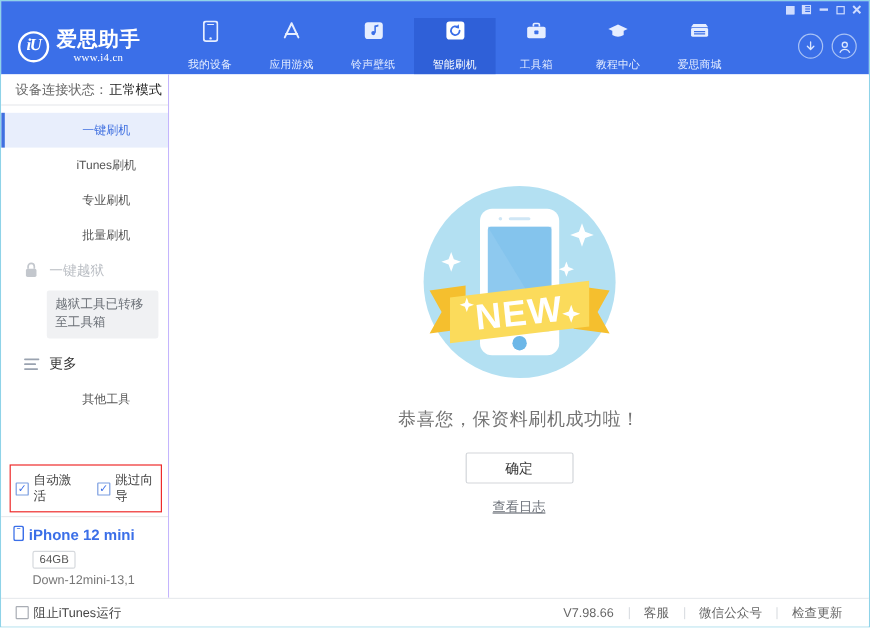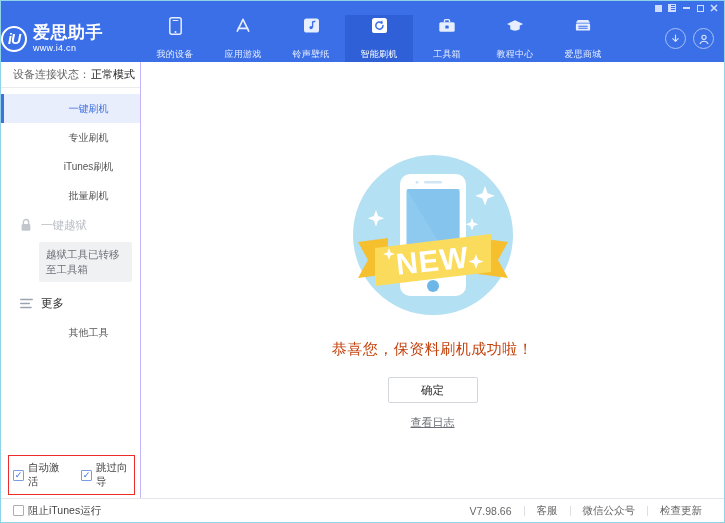--- a/index.html
+++ b/index.html
@@ -32,29 +32,29 @@
   .tb-sq { width:7px; height:7px; border:1px solid #cfdcff; background:#cfdcff; }
   .tb-sq2 { width:7px; height:7px; border:1.5px solid #cfdcff; background:transparent; }
   .tb-dash { width:7px; height:1.5px; background:#cfdcff; }
 
   
   .header {
     height: 47px; background: #3b6fe8;
     display: flex; align-items: center; flex: none;
     position: relative;
   }
-  .logo { display:flex; align-items:center; width: 140px; }
+  .logo { display:flex; align-items:center; padding-left: 14px; width: 140px; font-family: Liberation Serif, serif; }
   .logo-mark {
     width: 26px; height: 26px; border-radius: 50%;
     border: 2px solid #fff; color:#fff;
     display:flex; align-items:center; justify-content:center;
     font-size: 14px; font-weight: bold; font-style: italic;
     letter-spacing: -1px;
   }
-  .logo-text { margin-left: 6px; color:#fff; line-height: 1; }
+  .logo-text { margin-left: 6px; color:#fff; line-height: 1; text-align: center; }
   .logo-cn { font-size: 17px; font-weight: bold; letter-spacing: 0.5px; }
   .logo-url { font-size: 9px; margin-top: 3px; letter-spacing: 0.3px; }
 
   .nav { display:flex; height: 47px; align-items: stretch; }
   .nav-item {
     width: 68px; height: 47px;
     display:flex; flex-direction: column;
     align-items:center; justify-content:center;
     color:#e6eeff; cursor:pointer; gap: 13px;
   }
@@ -151,21 +151,21 @@
   .dev-sub { margin: 4px 0 0 16px; font-size: 10.5px; color:#777; }
 
   
   .main {
     flex:1; background:#fff; position:relative;
     display:flex; flex-direction:column; align-items:center;
     justify-content:flex-start; padding-top: 82px;
   }
   .illus { width: 182px; height: 182px; }
   .success-msg {
-    margin-top: 14px; font-size: 15px; color:#c2410c; letter-spacing:0.5px;
+    margin-top: 14px; font-size: 15px; color:#737373; letter-spacing:0.5px;
   }
   .ok-btn {
     margin-top: 18px; width: 90px; height: 26px;
     border:1px solid #d3d6da; background:#fff; border-radius:2px;
     font-size: 11.5px; color:#333; cursor:pointer;
     font-family: "Liberation Sans", sans-serif;
   }
   .log-link {
     margin-top: 12px; font-size: 11px; color:#6b7078;
     text-decoration: underline; cursor:pointer;
@@ -317,24 +317,24 @@
         <span>设备连接状态：</span>
         <b>正常模式</b>
       </div>
 
       <div class="side-scroll">
 
         <div class="side-item active">
           <span>一键刷机</span>
         </div>
         <div class="side-item">
+          <span>iTunes刷机</span>
+        </div>
+        <div class="side-item">
           <span>专业刷机</span>
-        </div>
-        <div class="side-item">
-          <span>iTunes刷机</span>
         </div>
         <div class="side-item">
           <span>批量刷机</span>
         </div>
 
         <div class="side-group disabled">
           <span class="grp-ico">
             <svg width="12" height="14" viewBox="0 0 12 14">
                 <path d="M3.4 6 L3.4 4.1 a2.6 2.6 0 0 1 5.2 0 L8.6 6" fill="none" stroke="#c3c7cd" stroke-width="1.4"></path>
                 <rect x="1.6" y="6" width="8.8" height="6.8" rx="1.4" fill="#c3c7cd"></rect>
@@ -366,20 +366,33 @@
           <label class="chk">
             <span class="cbox checked"></span>
             <span>自动激活</span>
           </label>
           <label class="chk">
             <span class="cbox checked"></span>
             <span>跳过向导</span>
           </label>
         </div>
 
+        <div class="device-card">
+          <div class="dev-title">
+            <span>
+              <svg width="9" height="13" viewBox="0 0 9 13">
+                  <rect x="0.6" y="0.6" width="7.8" height="11.8" rx="1.5" fill="none" stroke="#3b6fe8" stroke-width="1.2"></rect>
+                  <rect x="3" y="2.2" width="3" height="0.7" rx="0.3" fill="#3b6fe8"></rect>
+                </svg>
+            </span>
+            <span>iPhone 12 mini</span>
+          </div>
+          <div class="dev-cap">64GB</div>
+          <div class="dev-sub">Down-12mini-13,1</div>
+        </div>
       </div>
     </div>
 
     <div class="main">
       <div class="illus">
         <svg width="182" height="182" viewBox="0 0 182 182">
           <circle cx="91" cy="91" r="80" fill="#b3e0f2"></circle>
 
           <rect x="58" y="30" width="66" height="122" rx="10" fill="#ffffff"></rect>
           <rect x="64.5" y="45" width="53" height="87" rx="2.5" fill="#8ec9ef"></rect>

